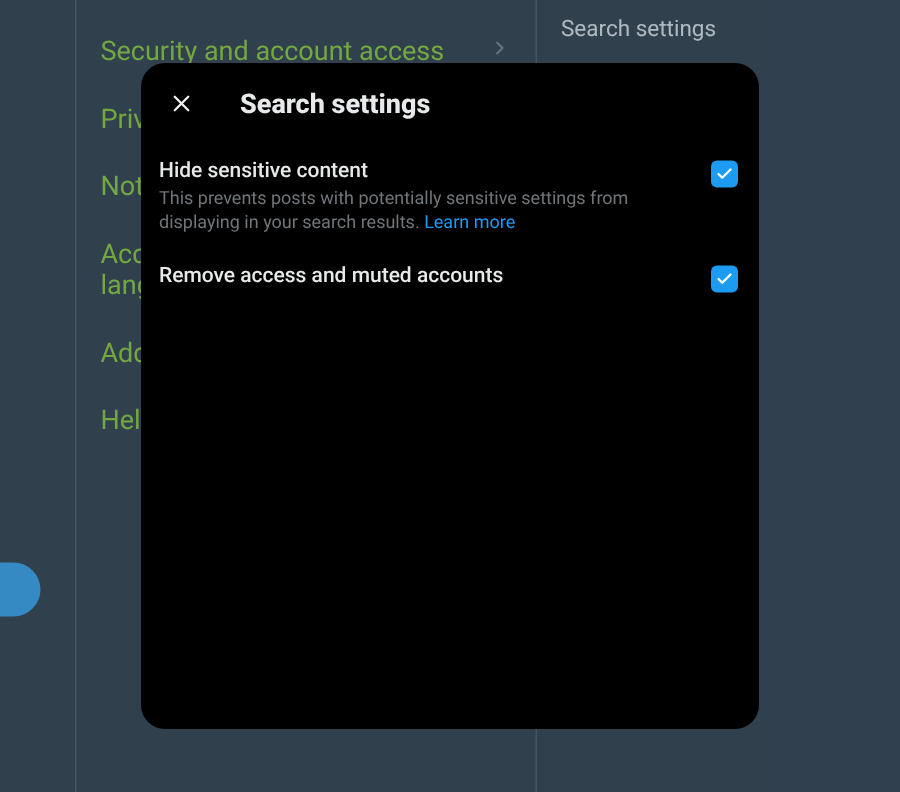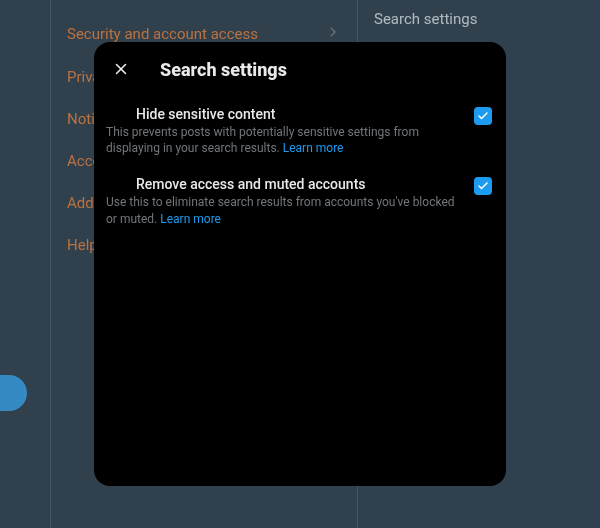--- a/index.html
+++ b/index.html
@@ -28,22 +28,22 @@
       flex-shrink: 0;
       border-left: 1px solid #38444d;
       border-right: 1px solid #38444d;
       padding-top: 12px;
     }
     .settings-item {
       display: flex;
       align-items: center;
       justify-content: space-between;
       padding: 12px 16px;
-      font-size: 15px;
-      color: #f97316;
+      font-size: 18px;
+      color: #84cc16;
       cursor: pointer;
     }
     .chevron { color: #71767b; }
     .detail-col {
       flex: 1;
       padding: 10px 16px;
       font-size: 15px;
     }
     .overlay {
       position: absolute;
@@ -88,21 +88,20 @@
       align-items: flex-start;
       justify-content: space-between;
       gap: 10px;
     }
     .option-text { flex: 1; }
     .option-title {
       font-size: 14px;
       font-weight: 500;
       color: #e7e9ea;
       margin-bottom: 2px;
-      margin-left: 30px;
     }
     .option-desc {
       font-size: 12px;
       color: #71767b;
       line-height: 1.35;
     }
     .learn-more {
       color: #1d9bf0;
       cursor: pointer;
     }
@@ -183,24 +182,20 @@
       <div class="checkbox">
         <svg width="12" height="12" viewBox="0 0 24 24" fill="none" stroke="#fff" stroke-width="3" stroke-linecap="round" stroke-linejoin="round">
             <polyline points="20 6 9 17 4 12"></polyline>
           </svg>
       </div>
     </div>
 
     <div class="option">
       <div class="option-text">
         <div class="option-title">Remove access and muted accounts</div>
-        <div class="option-desc">
-          <span>Use this to eliminate search results from accounts you've blocked or muted.</span>
-          <span class="learn-more">Learn more</span>
-        </div>
       </div>
       <div class="checkbox">
         <svg width="12" height="12" viewBox="0 0 24 24" fill="none" stroke="#fff" stroke-width="3" stroke-linecap="round" stroke-linejoin="round">
             <polyline points="20 6 9 17 4 12"></polyline>
           </svg>
       </div>
     </div>
   </div>
 </div>
 

